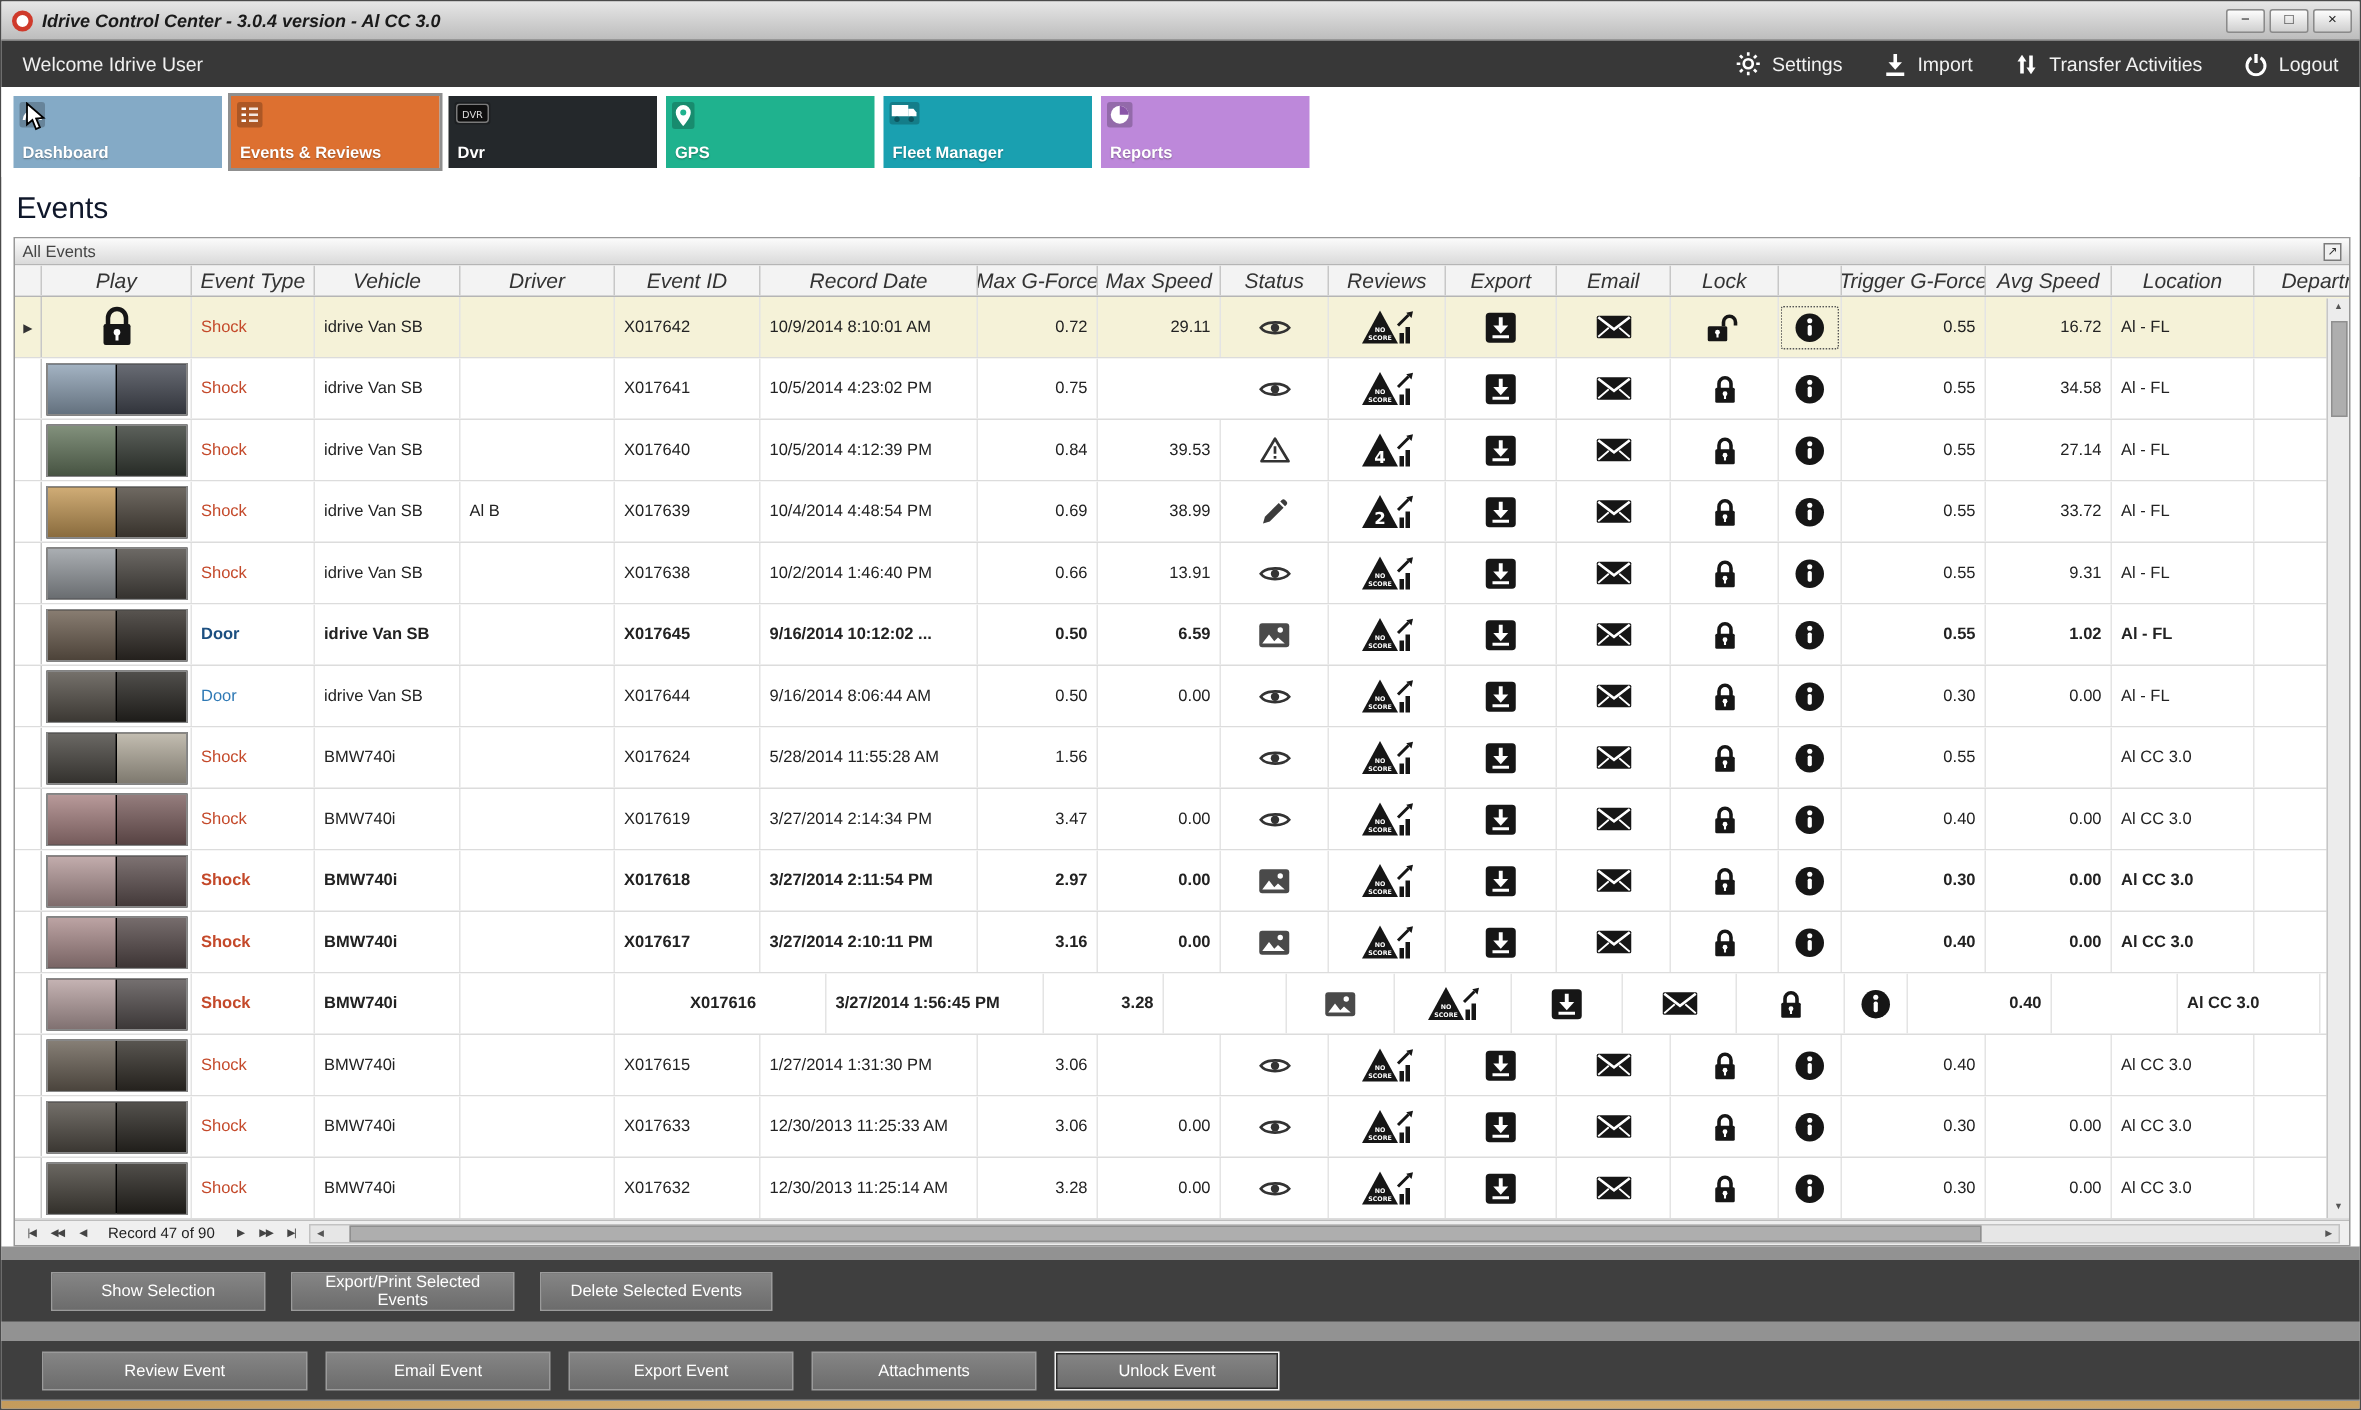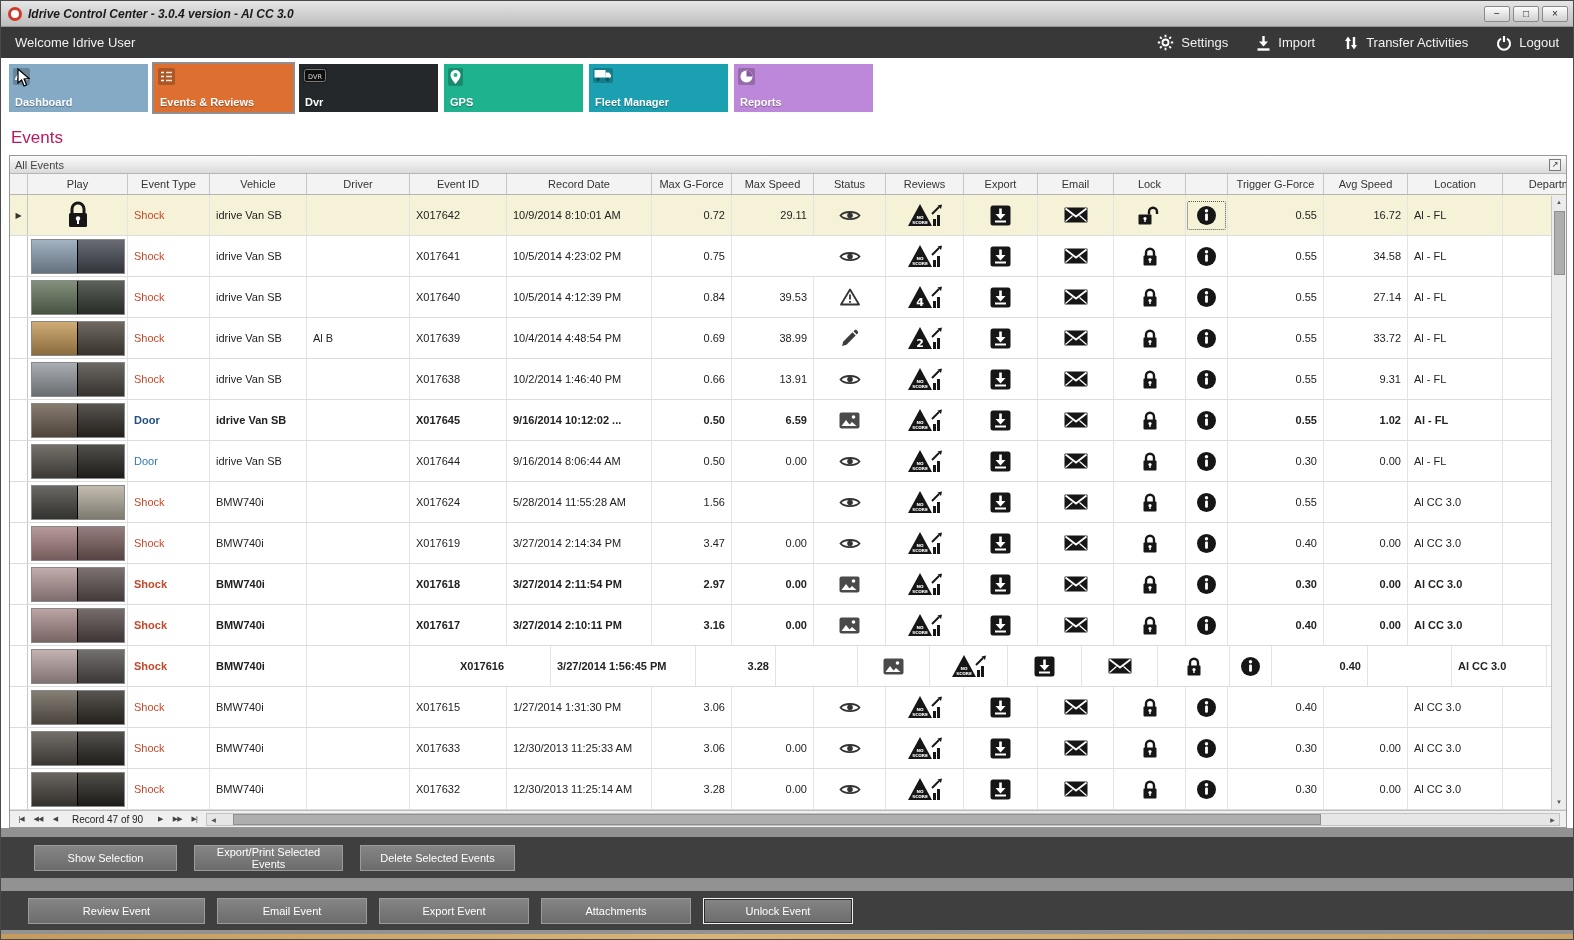--- a/index.html
+++ b/index.html
@@ -25,28 +25,28 @@
 
   
   .content { background:#fff; flex:none; }
   .tiles { display:flex; gap:6px; padding:6px 0 6px 8px; position:relative; background:#fff; }
   .tile { width:139px; height:48px; position:relative; cursor:pointer; flex:none; }
   .tile.selected { outline:2px solid #8f8f8f; }
   .tlabel { position:absolute; left:6px; bottom:4px; color:#fff; font-size:11px; font-weight:bold; text-shadow:0 1px 1px rgba(0,0,0,.35); }
   .ticon { position:absolute; left:4px; top:4px; display:flex; align-items:center; justify-content:center; padding:1px; background:rgba(0,0,0,.22); border-radius:2px; }
   .mouse-cursor { position:absolute; left:16px; top:10px; z-index:60; pointer-events:none; }
 
-  .section-title { font-size:17px; color:#be185d; margin:10px 0 7px 10px; }
+  .section-title { font-size:20px; color:#0f172a; margin:10px 0 7px 10px; }
 
   
   .grid { margin-left:8px; width:1558px; border:1px solid #989898; background:#fff; position:relative; }
   .group-bar { height:18px; background:linear-gradient(#fbfbfb,#dadada); border-bottom:1px solid #b5b5b5; display:flex; align-items:center; padding:0 5px; font-size:11px; color:#444; }
   .expand-icon { margin-left:auto; width:12px; height:12px; border:1px solid #7b7b7b; background:#f0f0f0; font-size:8px; line-height:10px; text-align:center; color:#333; cursor:pointer; }
   .header-row { display:flex; height:21px; background:#f3f3f3; border-bottom:1px solid #b5b5b5; overflow:hidden; }
-  .hcell { flex:none; border-right:1px solid #c7c7c7; font-size:11px; color:#333; display:flex; align-items:center; justify-content:center; overflow:hidden; white-space:nowrap; }
+  .hcell { flex:none; border-right:1px solid #c7c7c7; font-size:14px; color:#333; display:flex; align-items:center; justify-content:center; overflow:hidden; white-space:nowrap;font-style:italic; }
   .sel-col { width:18px; flex:none; background:#f3f3f3; border-right:1px solid #c7c7c7; }
   .grid-body { overflow:hidden; }
   .trow { display:flex; height:41px; border-bottom:1px solid #dcdcdc; background:#fff; overflow:hidden; }
   .trow.selected { background:#f5f2d8; }
   .trow.selected .sel-col { background:#f5f2d8; }
   .trow.bold { font-weight:bold; }
   .trow .sel-col { display:flex; align-items:center; justify-content:center; font-size:8px; color:#333; background:#fff; }
   .cell { flex:none; border-right:1px solid #e4e4e4; font-size:11px; color:#222; display:flex; align-items:center; padding:0 6px; overflow:hidden; white-space:nowrap; }
   .cell.num { justify-content:flex-end; }
   .cell.icon { justify-content:center; padding:0; }

